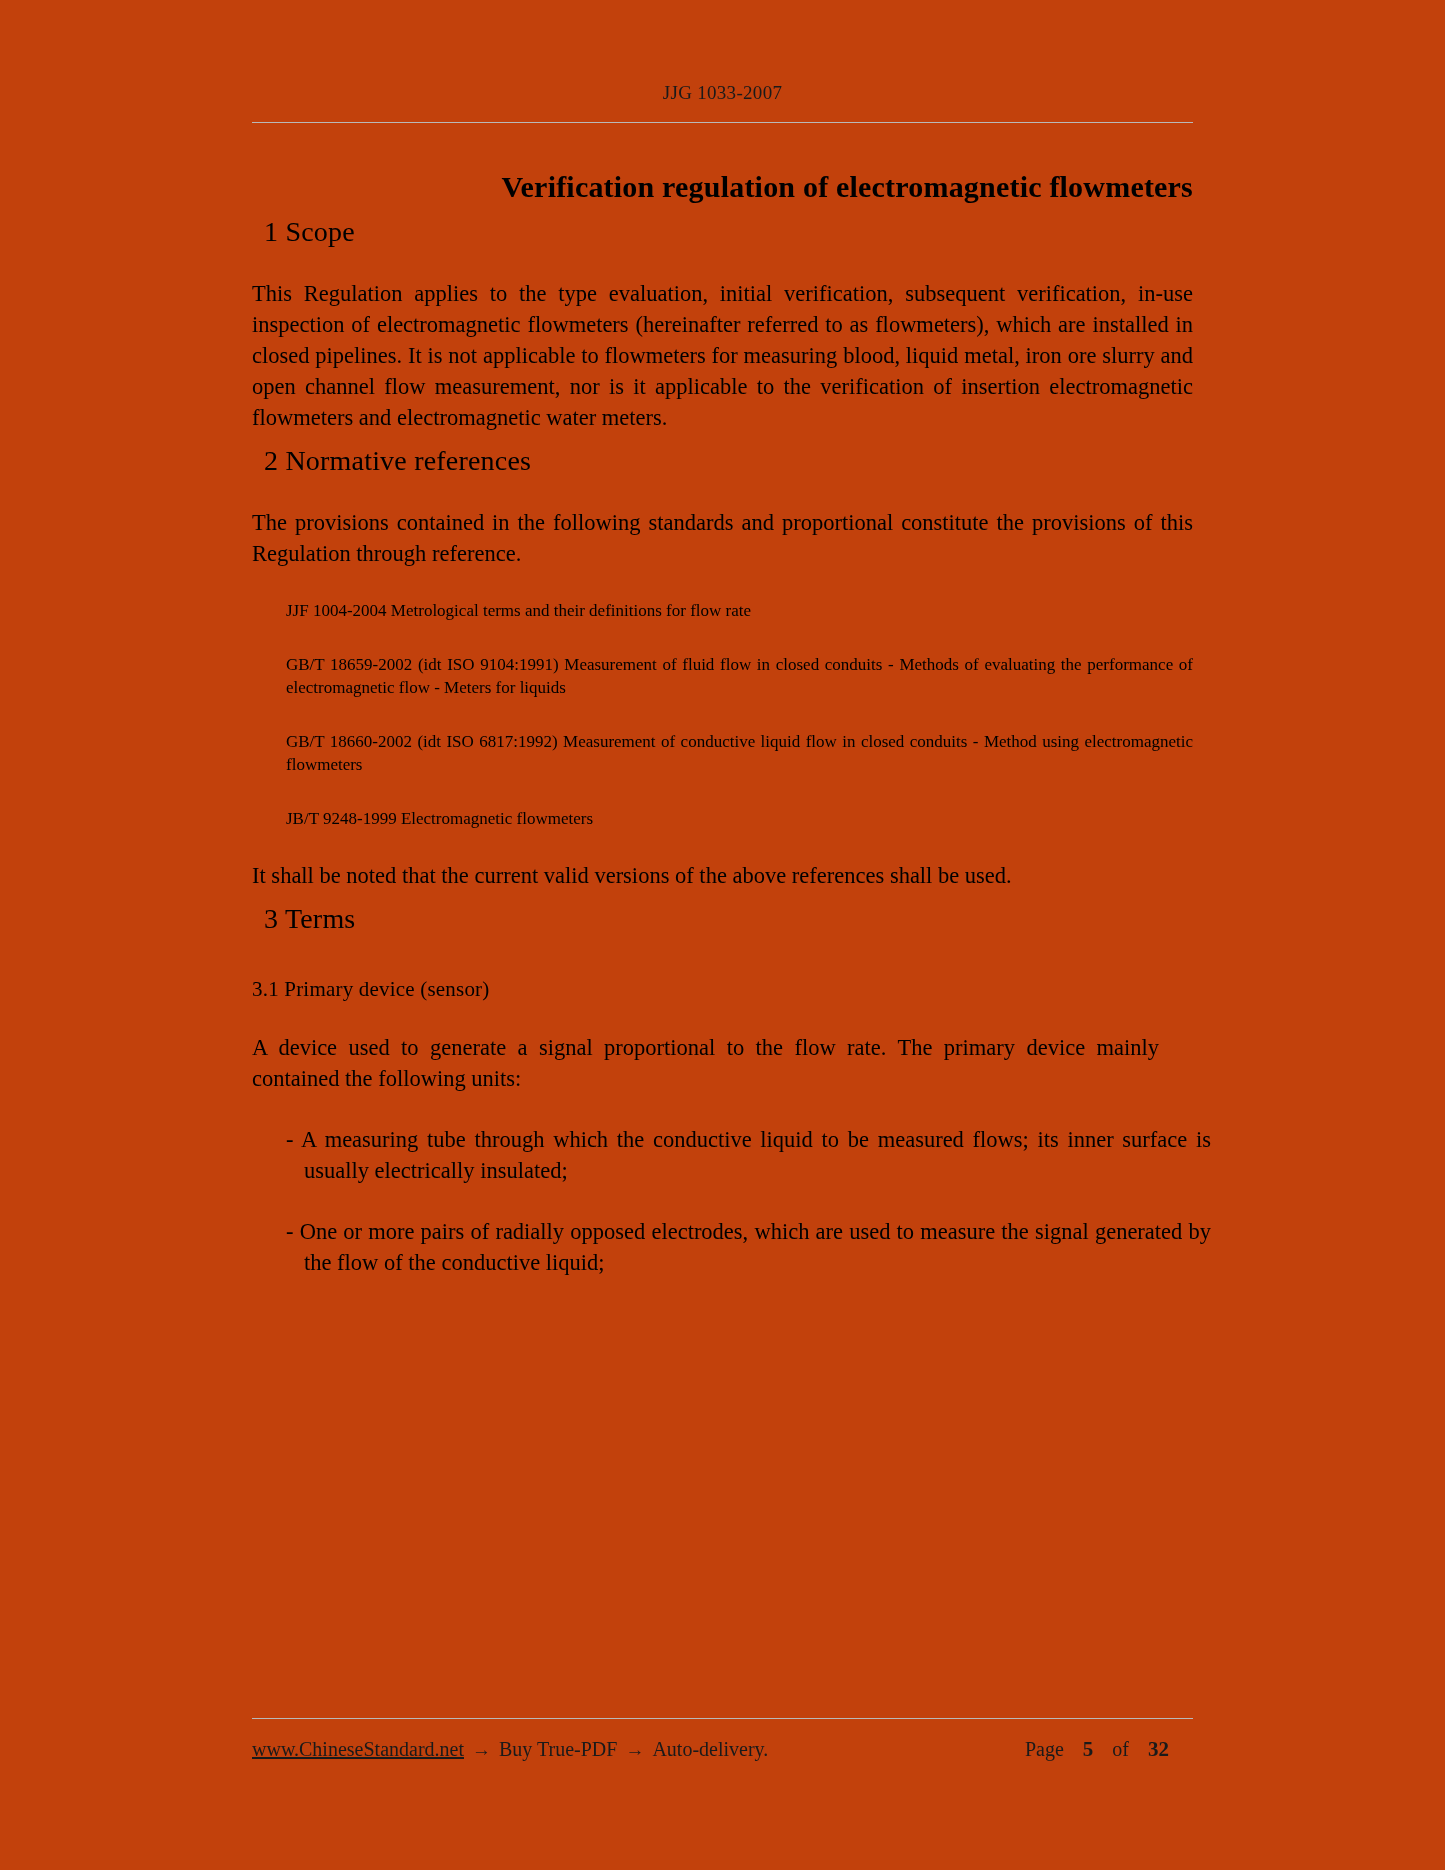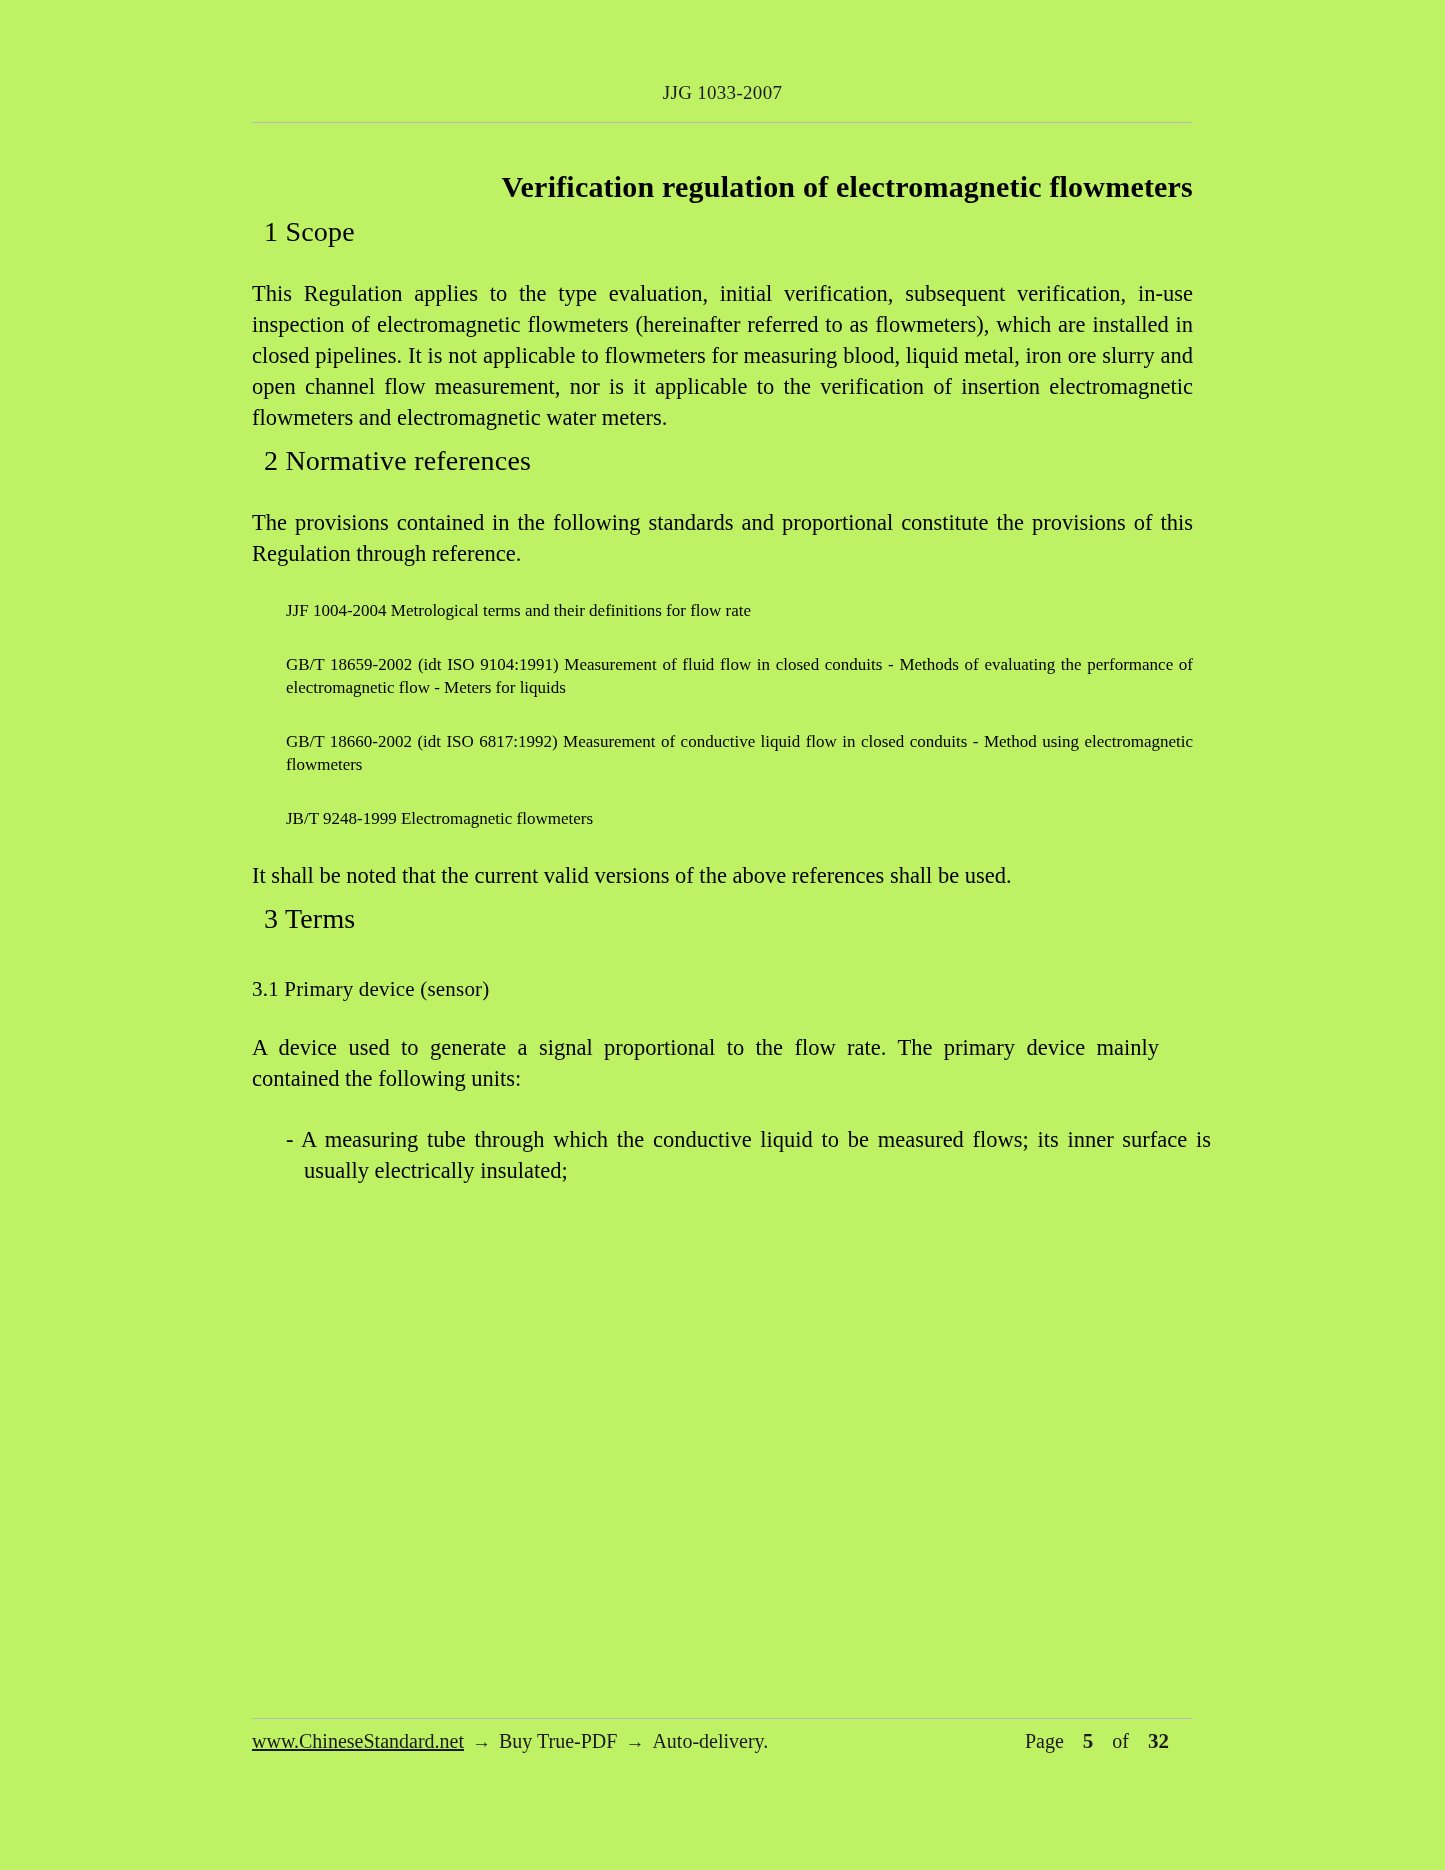--- a/index.html
+++ b/index.html
@@ -8,21 +8,21 @@
     background: #ffffff;
   }
   body {
     font-family: "Liberation Serif", serif;
     color: #000000;
   }
   .page {
     position: relative;
     width: 1445px;
     height: 1870px;
-    background: #bef264;
+    background: #c2410c;
     box-sizing: border-box;
     overflow: hidden;
   }
   .content {
     position: absolute;
     left: 252px;
     top: 0;
     width: 941px;
   }
   
@@ -103,21 +103,21 @@
     position: absolute;
     left: 252px;
     top: 1718px;
     width: 941px;
   }
   .footer-rule {
     border-top: 1px solid #b9b9b9;
     width: 100%;
   }
   .footer-row {
-    margin-top: 10px;
+    margin-top: 18px;
     display: flex;
     align-items: baseline;
     font-size: 20px;
     color: #1a1a1a;
   }
   .footer-left {
     flex: 1;
     display: flex;
     align-items: baseline;
     gap: 8px;
@@ -161,20 +161,21 @@
     <p class="ref-item">JB/T 9248-1999 Electromagnetic flowmeters</p>
 
     <p class="body">It shall be noted that the current valid versions of the above references shall be used.</p>
 
     <h2 class="section sec3">3 Terms</h2>
     <h3 class="subsection">3.1 Primary device (sensor)</h3>
 
     <p class="body indent">A device used to generate a signal proportional to the flow rate. The primary device mainly contained the following units:</p>
 
     <p class="dash-item">- A measuring tube through which the conductive liquid to be measured flows; its inner surface is usually electrically insulated;</p>
+    <p class="dash-item">- One or more pairs of radially opposed electrodes, which are used to measure the signal generated by the flow of the conductive liquid;</p>
 
   </div>
 
   <div class="footer">
     <div class="footer-rule"></div>
     <div class="footer-row">
       <div class="footer-left">
         <span class="footer-link">www.ChineseStandard.net</span>
         <span class="arrow">→</span>
         <span>Buy True-PDF</span>

